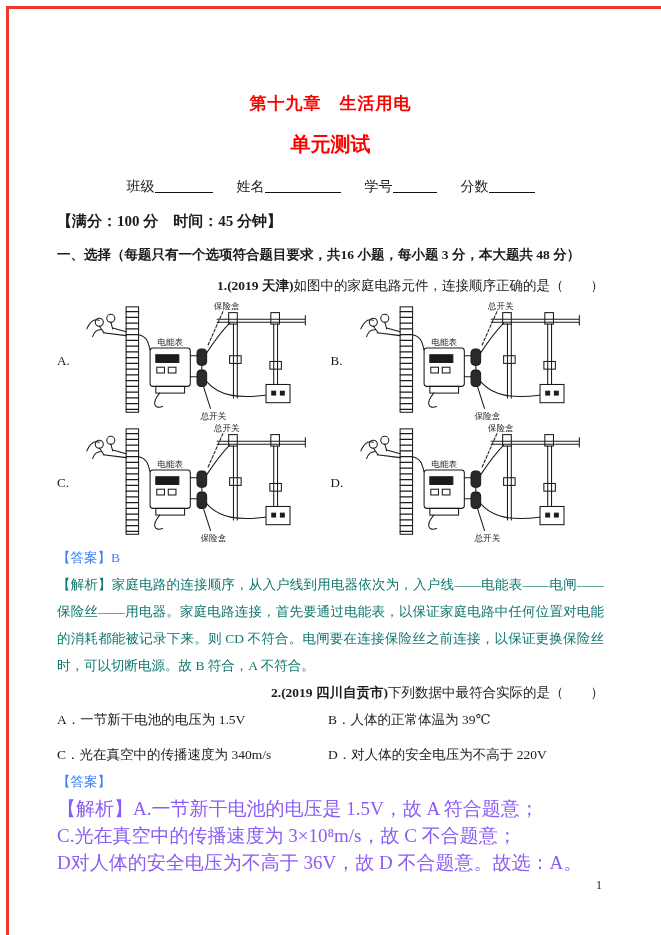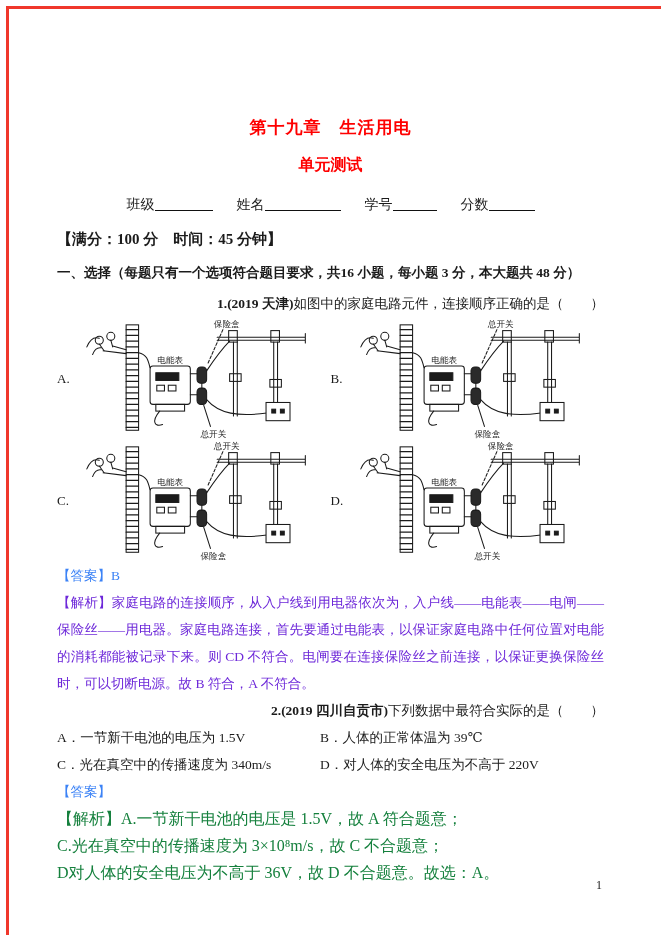--- a/index.html
+++ b/index.html
@@ -2,39 +2,39 @@
 <html><head>
 <meta charset="utf-8">
 <style>
   html,body{margin:0;padding:0;}
   body{
     width:661px;height:935px;background:#ffffff;position:relative;overflow:hidden;
     font-family:"Liberation Serif","DejaVu Serif",serif;color:#1b1b1b;
   }
   .redline-top{position:absolute;top:6px;left:6px;right:0;height:3px;background:#f0372b;}
   .redline-left{position:absolute;top:6px;left:6px;bottom:0;width:3px;background:#f0372b;}
-  .content{padding:116px 57px 0 57px;}
+  .content{padding:92px 57px 0 57px;}
   .doc-title{font-size:17px;font-weight:bold;color:#fe0000;text-align:center;margin:0;letter-spacing:1px;}
-  .doc-subtitle{font-size:16px;font-weight:bold;color:#fe0000;text-align:center;margin:16px 0 0 0;}
+  .doc-subtitle{font-size:20px;font-weight:bold;color:#fe0000;text-align:center;margin:16px 0 0 0;}
   .info-line{margin-top:20px;text-align:center;font-size:14px;white-space:nowrap;font-family:Liberation Mono, monospace;}
   .blank{display:inline-block;border-bottom:1.4px solid #111;height:13px;vertical-align:-2px;}
   .b1{width:58px}.b2{width:76px}.b3{width:44px}.b4{width:46px}
   .fgap{display:inline-block;width:24px;}
   .meta-line{margin-top:16px;text-align:left;font-weight:bold;font-size:15px;}
   .section-heading{margin-top:15px;font-weight:bold;font-size:13.5px;}
   .stem{margin-top:13px;font-size:13.5px;text-align:right;}
   .prefix{font-weight:bold;}
   .figgrid{display:grid;grid-template-columns:1fr 1fr;margin-top:5px;}
   .figcell{display:flex;align-items:center;height:122px;}
   .optletter{width:26px;font-size:13px;flex:0 0 26px;}
   .ans-line{font-size:13.5px;line-height:27px;}
   .red{color:#3b82f6;}
-  .analysis{font-size:13.5px;line-height:27px;text-align:justify;color:#6d28d9;margin:0;}
-  .analysis-line{font-size:16px;line-height:27px;color:#15803d;}
-  .q2opts{display:grid;grid-template-columns:263px 1fr;font-size:13.5px;line-height:27px;}
+  .analysis{font-size:13.5px;line-height:27px;text-align:justify;color:#0f766e;margin:0;}
+  .analysis-line{font-size:19px;line-height:27px;color:#8b5cf6;}
+  .q2opts{display:grid;grid-template-columns:263px 1fr;font-size:13.5px;line-height:27px;gap:8px;}
   .pagenum{position:absolute;right:59px;bottom:42px;font-size:12px;color:#1b1b1b;}
   svg{display:block;}
 </style>
 </head>
 <body>
 
 <div class="redline-top"></div>
 <div class="redline-left"></div>
 
 <div class="content">

